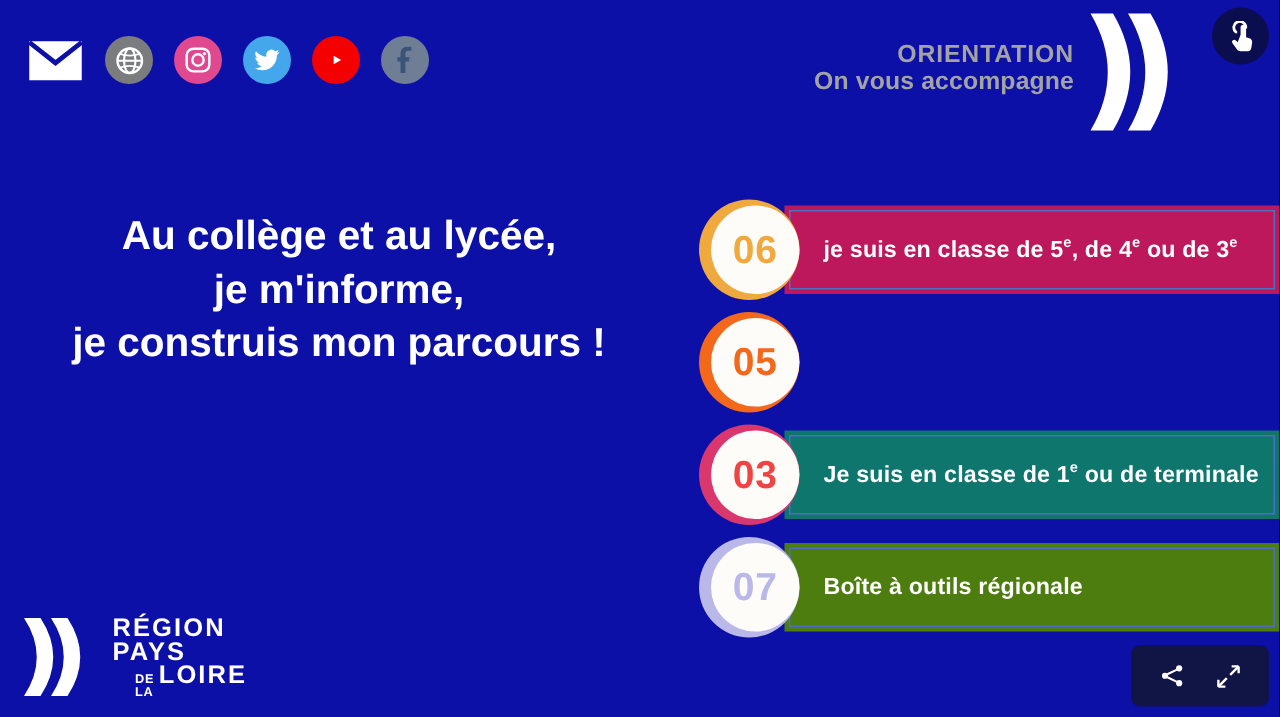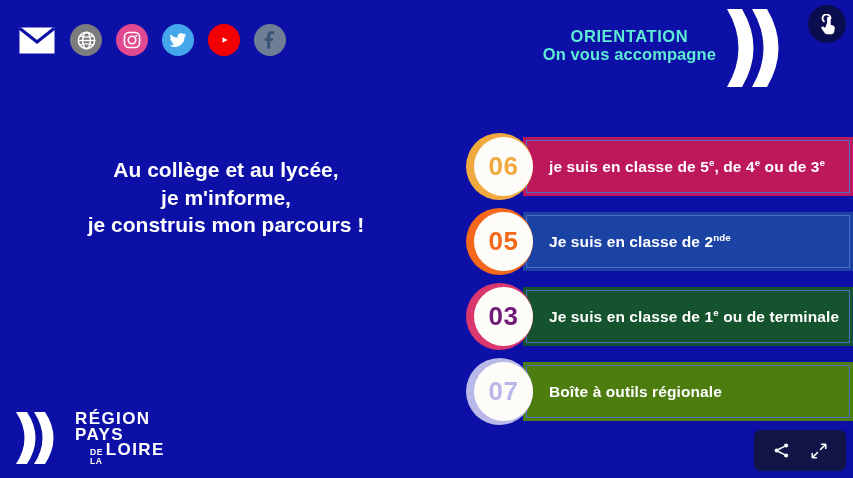--- a/index.html
+++ b/index.html
@@ -47,22 +47,22 @@
   
   #header-brand {
     position: absolute;
     right: 74px;
     top: 8px;
     display: flex;
     align-items: center;
     gap: 8px;
   }
   #header-brand-text {
-    text-align: center;
-    color: #5eead4;
+    text-align: right;
+    color: #a3a3a3;
     line-height: 1.12;
     padding-bottom: 6px;
   }
   #header-line1 {
     font-size: 16.5px;
     font-weight: bold;
     letter-spacing: 0.6px;
   }
   #header-line2 {
     font-size: 16.5px;
@@ -98,24 +98,24 @@
     color: #fff;
   }
   #main-title {
     font-size: 40px;
     font-weight: bold;
     letter-spacing: -0.3px;
     margin: 0 0 18px 0;
     line-height: 1;
   }
   #subtitle {
-    font-size: 21px;
+    font-size: 27px;
     font-weight: bold;
     line-height: 1.32;
-    margin: 16px;
+    margin: 0;
     white-space: pre-line;
   }
 
   
   #region-logo {
     position: absolute;
     left: 14px;
     bottom: 12px;
     display: flex;
     align-items: flex-start;
@@ -339,43 +339,38 @@
       </div>
       <div class="bullet">
         <div class="bullet-ring" style="background-color: rgb(240, 169, 63);"></div>
         <div class="bullet-core">
           <span class="bullet-num" style="color: rgb(240, 169, 63);">06</span>
         </div>
       </div>
     </div>
 
     <div class="menu-row">
-      <div class="menu-card" style="background: rgb(27, 67, 164);">
-        <div class="menu-card-inner" style="border-color: rgb(75, 111, 196);">
-          <span class="menu-label">Je suis en classe de 2<sup>nde</sup></span>
-        </div>
-      </div>
       <div class="bullet">
         <div class="bullet-ring" style="background-color: rgb(243, 104, 26);"></div>
         <div class="bullet-core">
           <span class="bullet-num" style="color: rgb(243, 104, 26);">05</span>
         </div>
       </div>
     </div>
 
     <div class="menu-row">
-      <div class="menu-card" style="background: #14532d;">
+      <div class="menu-card" style="background: #0f766e;">
         <div class="menu-card-inner" style="border-color: rgb(75, 111, 196);">
           <span class="menu-label">Je suis en classe de 1<sup>e</sup> ou de terminale</span>
         </div>
       </div>
       <div class="bullet">
         <div class="bullet-ring" style="background-color: rgb(217, 55, 110);"></div>
         <div class="bullet-core">
-          <span class="bullet-num" style="color: #701a75;">03</span>
+          <span class="bullet-num" style="color: #ef4444;">03</span>
         </div>
       </div>
     </div>
 
     <div class="menu-row">
       <div class="menu-card" style="background: #4d7c0f;">
         <div class="menu-card-inner" style="border-color: rgb(75, 111, 196);">
           <span class="menu-label">Boîte à outils régionale</span>
         </div>
       </div>

